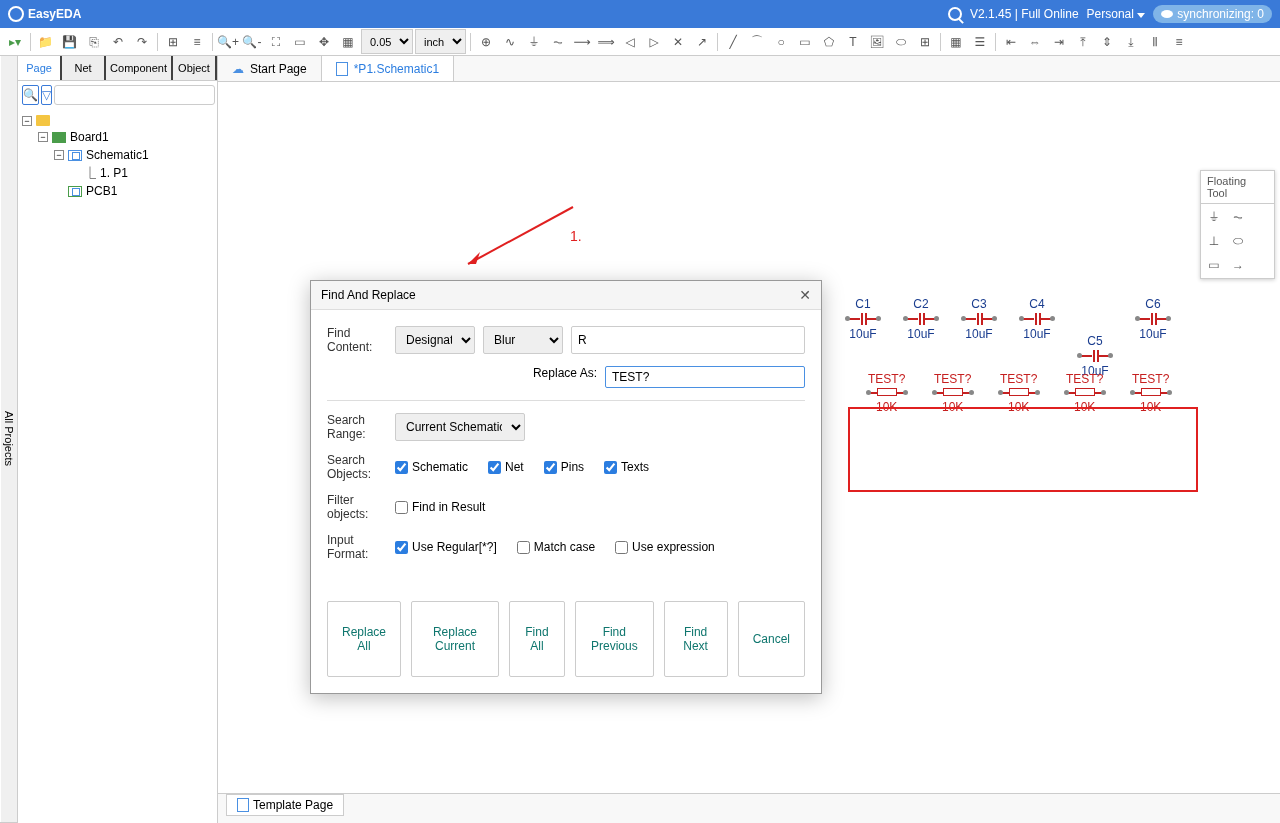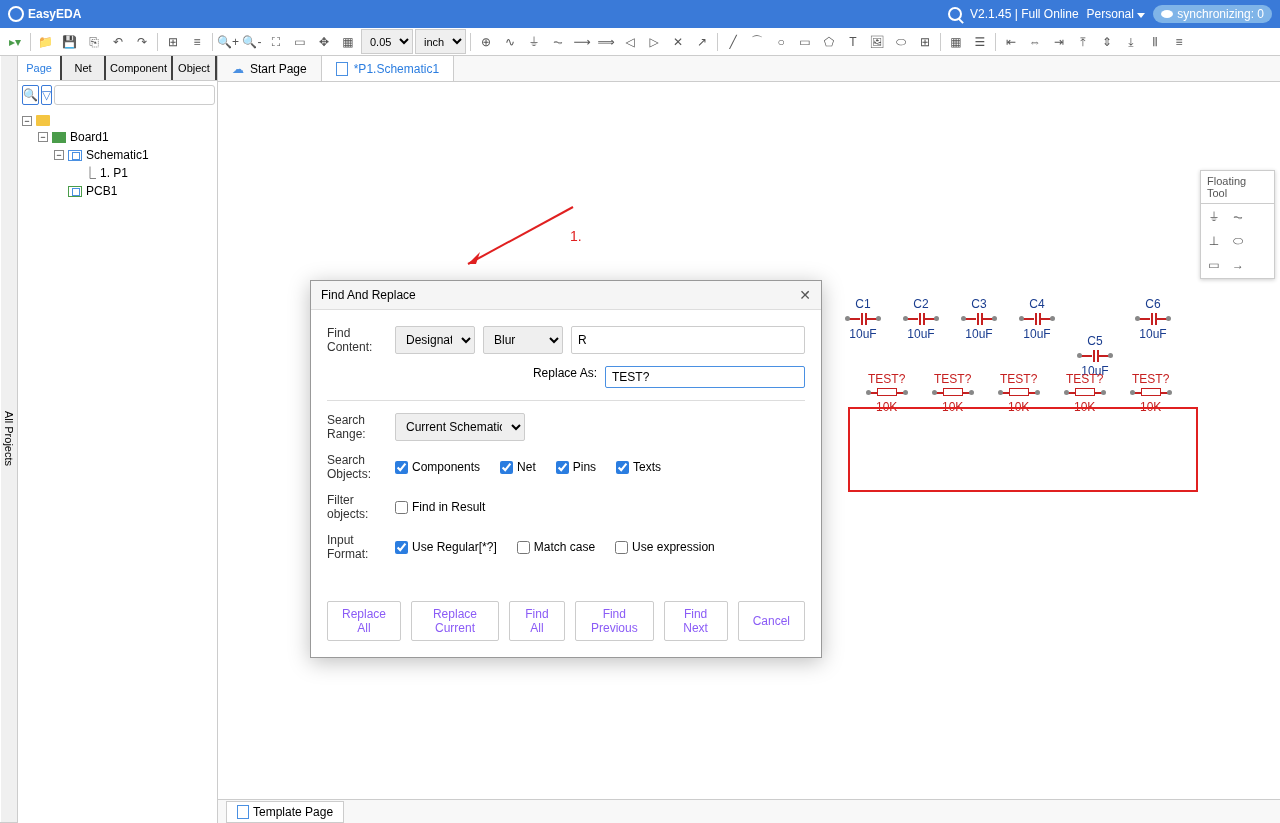--- a/index.html
+++ b/index.html
@@ -58,40 +58,40 @@
 .pin-dot{width:5px;height:5px;background:#888;border-radius:50%;position:absolute;top:3px}
 .res-sym{width:36px;height:10px;position:relative;margin:2px auto}
 .res-box{width:20px;height:8px;border:1.5px solid #c62020;position:absolute;left:8px;top:0}
 .res-line{position:absolute;height:1.5px;background:#c62020;top:4px;width:8px}
 .res-line.l{left:0}.res-line.r{right:0}
 .sel-box{position:absolute;border:2px solid #e02020;left:630px;top:325px;width:350px;height:85px}
 .float-tool{position:absolute;right:5px;top:88px;width:75px;background:#fff;border:1px solid #ccc;box-shadow:0 1px 4px rgba(0,0,0,0.2)}
 .float-title{padding:4px 6px;border-bottom:1px solid #ccc;font-size:11px;color:#555}
 .float-icons{display:flex;flex-wrap:wrap;padding:4px;gap:6px}
 .float-ic{width:18px;height:18px;display:flex;align-items:center;justify-content:center;color:#555}
-.bottom-tabs{height:24px;border-top:1px solid #ccc;background:#f8f8f8;display:flex;align-items:flex-end;padding:0 8px}
+.bottom-tabs{height:30px;border-top:1px solid #ccc;background:#f8f8f8;display:flex;align-items:flex-start;padding:0 8px}
 .bottom-tab{padding:3px 10px;background:#fff;border:1px solid #ccc;display:flex;align-items:center;gap:4px;cursor:pointer}
 .dialog{position:absolute;left:92px;top:224px;width:512px;background:#fff;border:1px solid #999;box-shadow:0 4px 20px rgba(0,0,0,0.25)}
 .dlg-title{padding:6px 10px;background:#f5f5f5;display:flex;align-items:center;border-bottom:1px solid #ddd}
 .dlg-close{margin-left:auto;cursor:pointer;font-size:14px;color:#555}
 .dlg-tabs{display:flex;padding:12px 12px 0}
 .dlg-tab{padding:6px 24px;border:1px solid #ccc;background:#f5f5f5;cursor:pointer}
 .dlg-tab.active{background:#fff;border-bottom:1px solid #fff;color:#2b7de0}
 .dlg-body{padding:16px}
 .dlg-row{display:flex;margin-bottom:12px;gap:8px}
 .dlg-label{width:60px;color:#333}
 .dlg-sel{border:1px solid #ccc;padding:3px 6px;border-radius:2px}
 .dlg-input{border:1px solid #ccc;padding:3px 6px;border-radius:2px}
 .dlg-input.hl{border:1px solid #4a90e2}
 .dlg-hr{border:none;border-top:1px solid #ddd;margin:12px 0}
 .dlg-checks{display:flex;gap:20px;flex-wrap:wrap}
 .dlg-check{display:flex;align-items:center;gap:4px}
 .dlg-check input{accent-color:#2b7de0}
 .dlg-footer{padding:12px 16px 16px;display:flex;gap:10px}
-.dlg-btn{padding:5px 14px;border:1px solid #ccc;background:#fff;color:#8b5cf6;cursor:pointer;border-radius:2px}
+.dlg-btn{padding:23px 14px;border:1px solid #ccc;background:#fff;color:#0f766e;cursor:pointer;border-radius:2px}
 .arrow{position:absolute;pointer-events:none}
 .arrow-line{stroke:#e02020;stroke-width:2;fill:none}
 .arrow-head{fill:#e02020}
 .anno{position:absolute;color:#e02020;font-size:14px;font-weight:500}
 .page-ic{width:12px;height:14px;background:#fff;border:1px solid #4a90e2;display:inline-block}
 </style>
 </head>
 <body>
 
 <div class="topbar">
@@ -405,21 +405,21 @@
         <hr class="dlg-hr">
         <div class="dlg-row">
           <div class="dlg-label">Search Range:</div>
           <select class="dlg-sel" style="width:130px"><option>Current Schematic</option></select>
         </div>
         <div class="dlg-row">
           <div class="dlg-label">Search Objects:</div>
           <div class="dlg-checks">
             <label class="dlg-check">
                 <input type="checkbox" checked="" style="">
-                <span>Components</span>
+                <span>Schematic</span>
               </label>
             <label class="dlg-check">
                 <input type="checkbox" checked="" style="">
                 <span>Net</span>
               </label>
             <label class="dlg-check">
                 <input type="checkbox" checked="" style="">
                 <span>Pins</span>
               </label>
             <label class="dlg-check">

